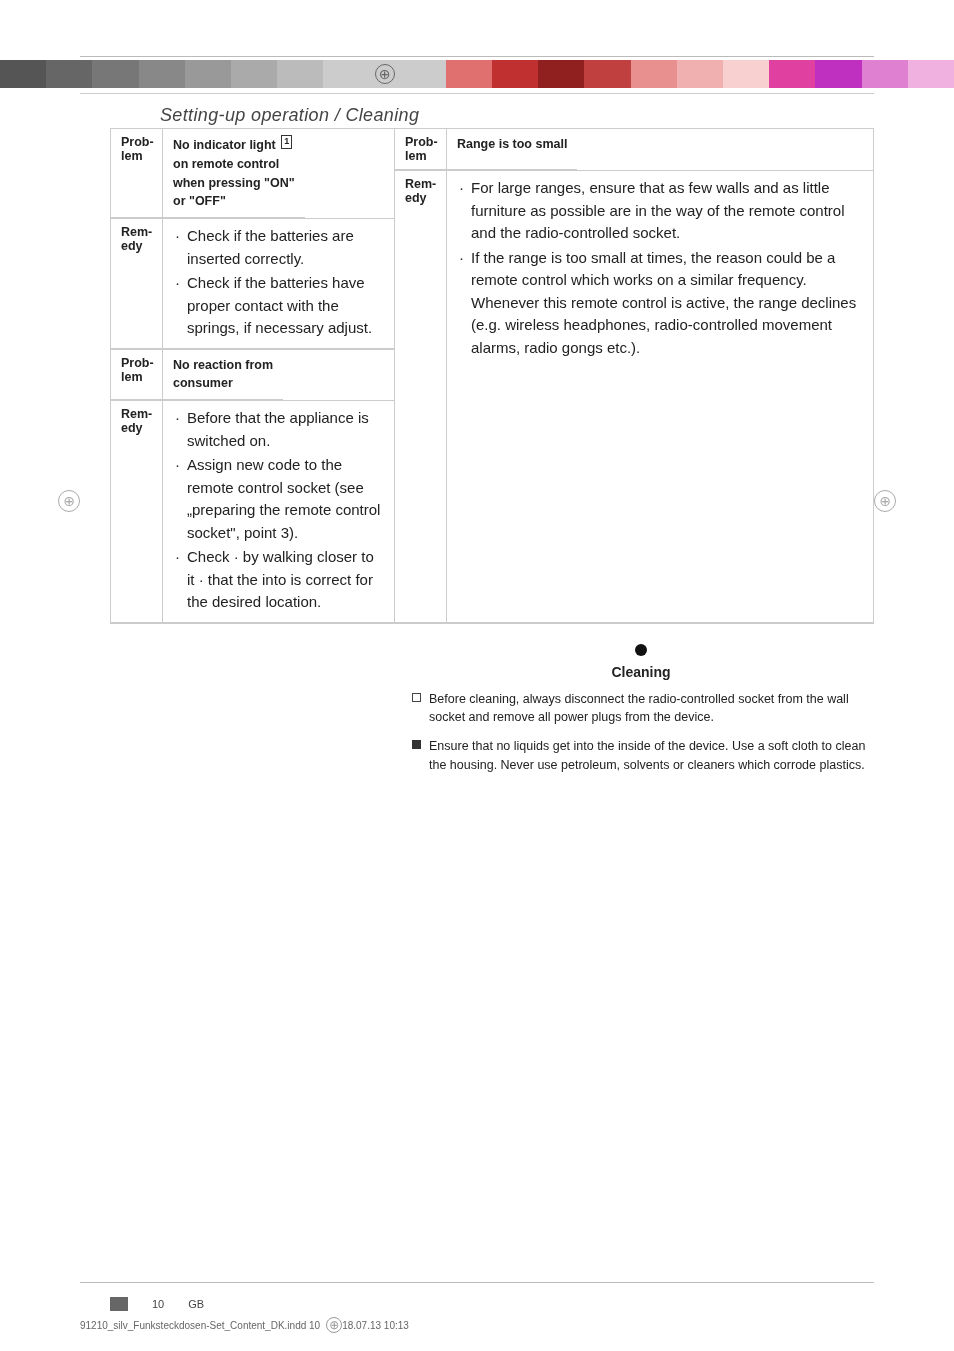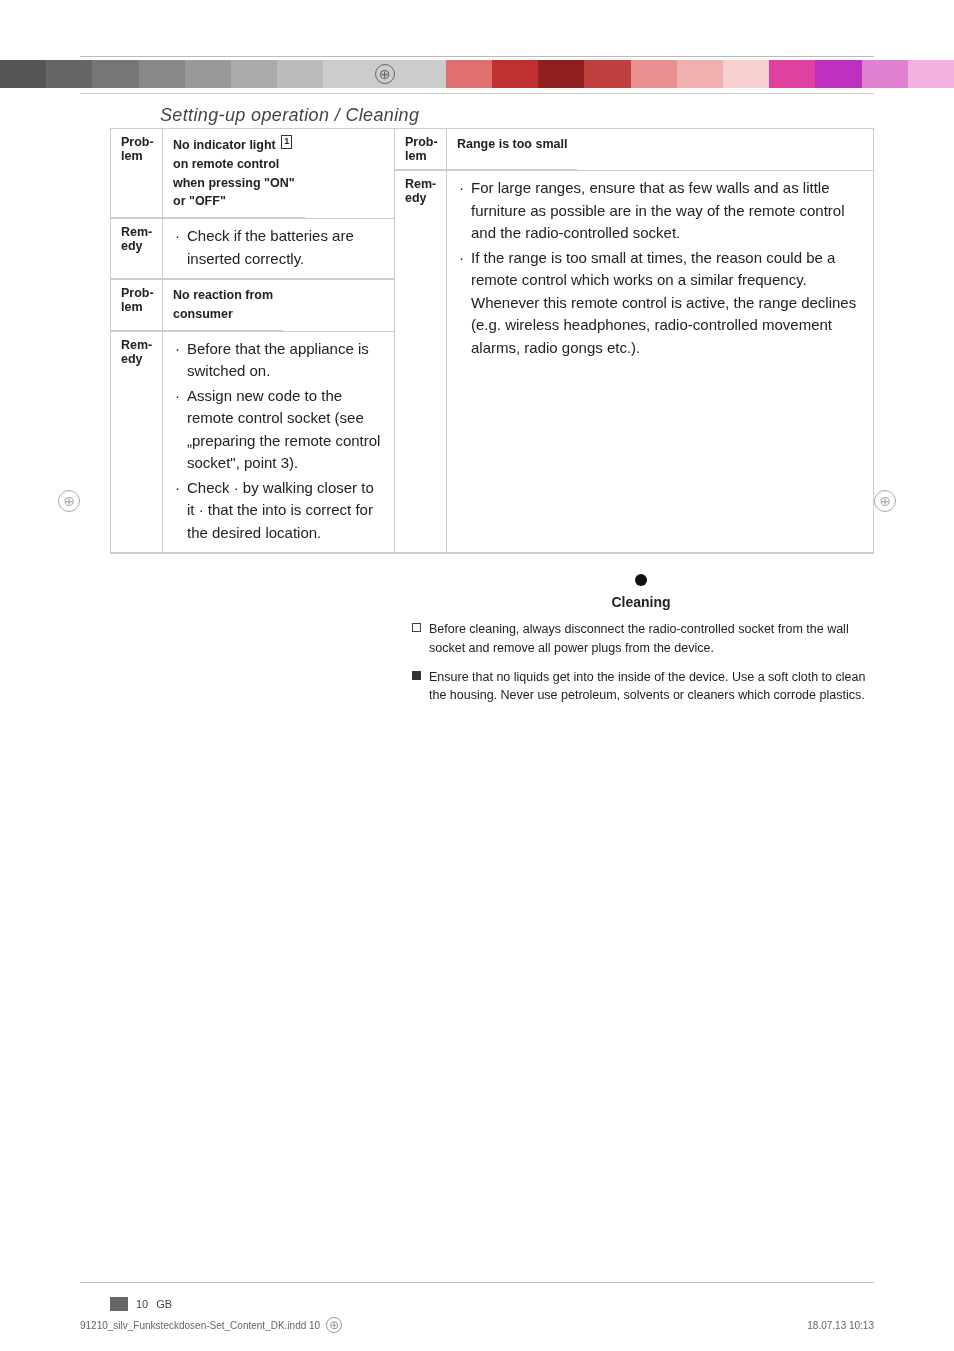--- a/index.html
+++ b/index.html
@@ -192,37 +192,36 @@
 
     
     .page-number {
       position: absolute;
       bottom: 40px;
       left: 110px;
       font-size: 11px;
       color: #444;
       display: flex;
       align-items: center;
-      gap: 8px;
+      gap: 24px;
     }
     .page-num-box {
       width: 18px;
       height: 14px;
       background: #666;
       display: inline-block;
     }
 
     
     .footer {
       position: absolute;
       bottom: 18px;
       left: 80px;
       right: 80px;
       display: flex;
-      justify-content: space-between;
       align-items: center;
       font-size: 10px;
       color: #666;
     }
     .footer-crosshair {
       display: flex;
       align-items: center;
       gap: 6px;
     }
     .footer-ch {
@@ -301,20 +300,21 @@
           when pressing "ON"<br>
           or "OFF"</strong>
         </div>
       </div>
 
       <div class="table-row">
         <div class="table-cell label"><strong>Rem-<br>edy</strong></div>
         <div class="table-cell content">
           <ul class="bullet-list">
             <li>Check if the batteries are inserted correctly.</li>
+            <li>Check if the batteries have proper contact with the springs, if necessary adjust.</li>
           </ul>
         </div>
       </div>
 
       <div class="table-row header-row">
         <div class="table-cell label"><strong>Prob-<br>lem</strong></div>
         <div class="table-cell content">
           <strong>No reaction from<br>consumer</strong>
         </div>
       </div>

